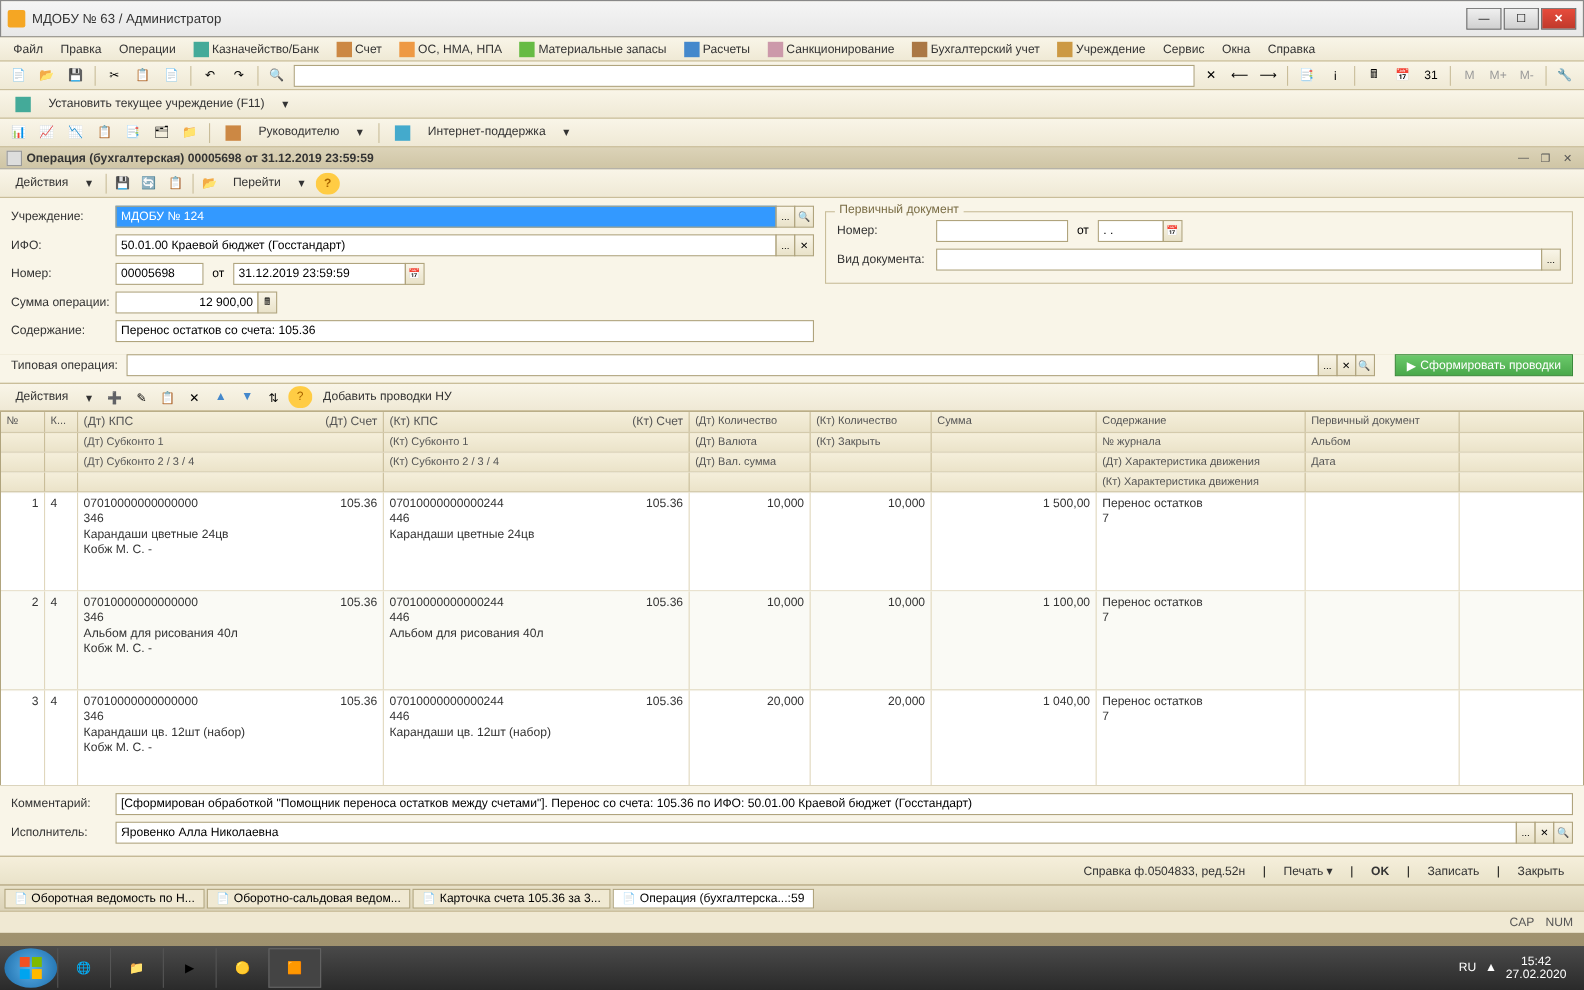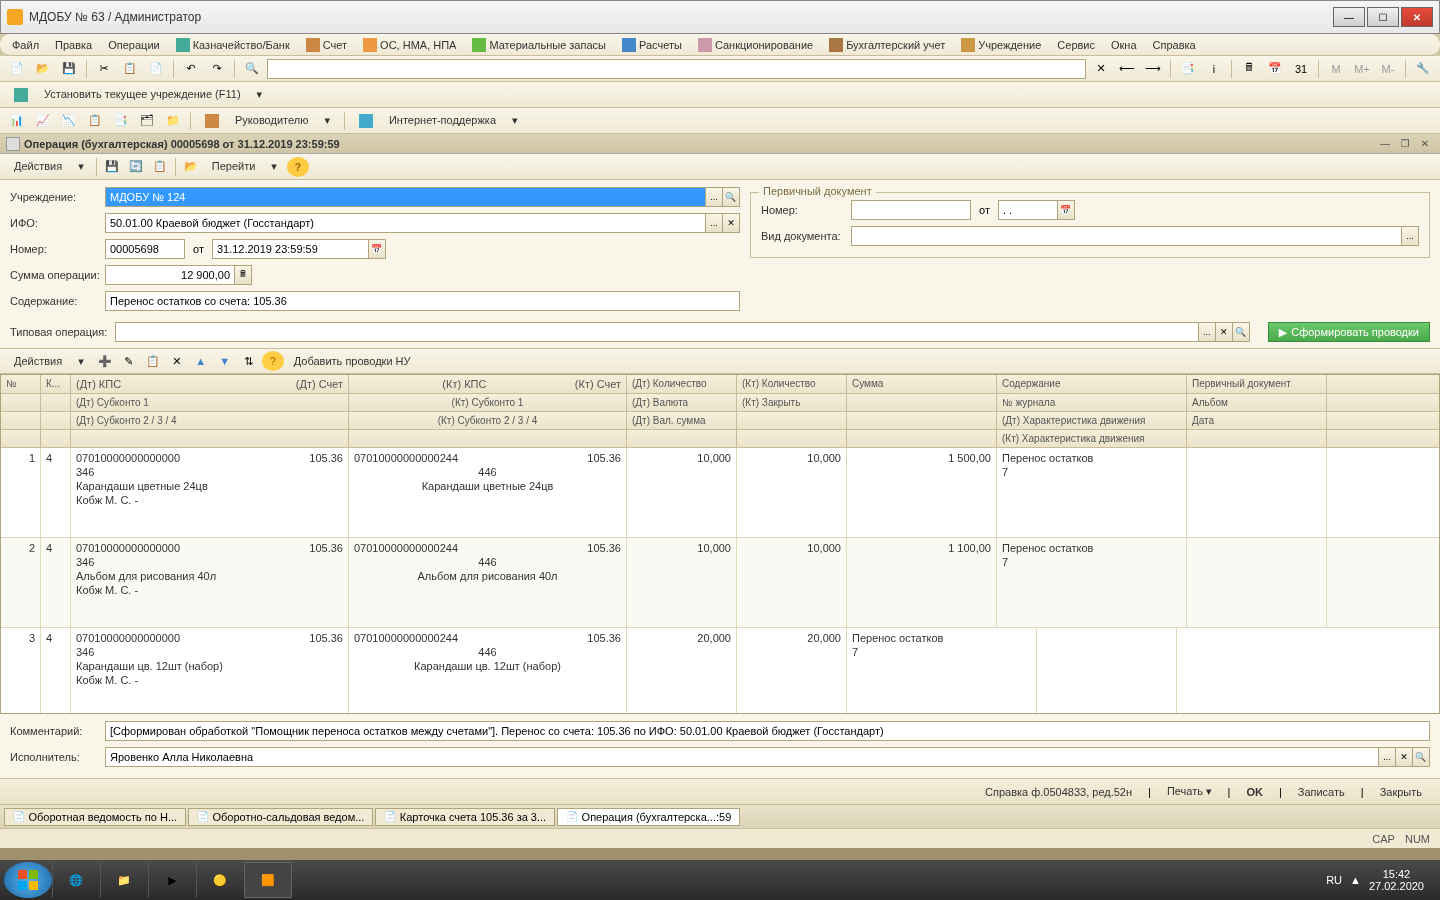--- a/index.html
+++ b/index.html
@@ -3,21 +3,21 @@
 <meta charset="utf-8">
 <style>
 * { box-sizing: border-box; margin: 0; padding: 0; font-family: Arial, sans-serif; font-size: 11px; }
 body { background: linear-gradient(to bottom, #d4c9a8 0%, #c9bd99 50%, #9b8d6a 100%); width: 1440px; height: 900px; overflow: hidden; position: relative; }
 .titlebar { height: 28px; background: linear-gradient(#f5f5f5, #e8e8e8); border: 1px solid #888; display: flex; align-items: center; padding: 16px 6px; }
 .titlebar-icon { width: 16px; height: 16px; background: #f5a623; border-radius: 2px; margin-right: 6px; }
 .titlebar-text { color: #333; font-size: 12px; }
 .win-buttons { margin-left: auto; display: flex; gap: 2px; }
 .win-btn { width: 32px; height: 20px; border: 1px solid #666; background: linear-gradient(#f0f0f0, #d0d0d0); display: flex; align-items: center; justify-content: center; cursor: pointer; font-size: 10px; }
 .win-btn.close { background: linear-gradient(#e74c3c, #c0392b); color: white; font-weight: bold; }
-.menubar { height: 22px; background: linear-gradient(#f9f5e8, #efe9d5); border-bottom: 1px solid #c9bd99; display: flex; align-items: center; padding: 0 6px; gap: 4px; border-radius: 10px; }
+.menubar { height: 22px; background: linear-gradient(#f9f5e8, #efe9d5); border-bottom: 1px solid #c9bd99; display: flex; align-items: center; padding: 0 6px; gap: 4px; }
 .menu-item { padding: 2px 6px; cursor: pointer; color: #333; display: flex; align-items: center; gap: 3px; }
 .toolbar { height: 26px; background: linear-gradient(#f9f5e8, #efe9d5); border-bottom: 1px solid #c9bd99; display: flex; align-items: center; padding: 0 6px; gap: 4px; }
 .tb-btn { width: 22px; height: 20px; display: flex; align-items: center; justify-content: center; cursor: pointer; border: 1px solid transparent; }
 .tb-sep { width: 1px; height: 18px; background: #c9bd99; margin: 0 2px; }
 .tb-text-btn { padding: 2px 8px; cursor: pointer; color: #333; display: flex; align-items: flex-start; gap: 16px; }
 .doc-header { height: 20px; background: linear-gradient(#dcd3b8, #cfc5a5); border-bottom: 1px solid #aaa; display: flex; align-items: center; padding: 0 6px; }
 .doc-title { font-weight: bold; color: #333; }
 .doc-win-btns { margin-left: auto; display: flex; gap: 2px; }
 .doc-win-btn { width: 18px; height: 16px; cursor: pointer; display: flex; align-items: center; justify-content: center; font-size: 10px; color: #555; }
 .doc-toolbar { height: 26px; background: linear-gradient(#f9f5e8, #efe9d5); border-bottom: 1px solid #c9bd99; display: flex; align-items: center; padding: 0 6px; gap: 2px; }
@@ -49,21 +49,21 @@
 .bottom-btn.bold { font-weight: bold; }
 .tabs-bar { height: 24px; background: linear-gradient(#e9e2c9, #dcd3b8); border-top: 1px solid #c9bd99; display: flex; align-items: center; padding: 0 4px; gap: 2px; }
 .tab { padding: 2px 8px; background: #f0e9d3; border: 1px solid #b0a47d; font-size: 10px; cursor: pointer; display: flex; align-items: center; gap: 3px; }
 .tab.active { background: white; }
 .taskbar { position: absolute; bottom: 0; left: 0; right: 0; height: 40px; background: linear-gradient(#4a4a4a, #2a2a2a); display: flex; align-items: center; padding: 0 4px; }
 .start-btn { width: 48px; height: 36px; background: radial-gradient(circle, #5ab0e8, #1a6aa8); border-radius: 50%; cursor: pointer; display: flex; align-items: center; justify-content: center; }
 .task-icon { width: 48px; height: 36px; display: flex; align-items: center; justify-content: center; cursor: pointer; border-left: 1px solid #555; }
 .tray { margin-left: auto; display: flex; align-items: center; gap: 8px; color: white; padding: 0 12px; font-size: 10px; }
 .statusbar { height: 20px; background: #f0e9d3; border-top: 1px solid #c9bd99; display: flex; align-items: center; justify-content: flex-end; padding: 0 10px; gap: 10px; color: #555; font-size: 10px; }
 .col-n { width: 40px; } .col-k { width: 30px; } .col-dt-kps { width: 278px; }
-.col-kt-kps { width: 278px; text-align: center; } .col-dt-qty { width: 110px; } .col-kt-qty { width: 110px; }
+.col-kt-kps { width: 278px; } .col-dt-qty { width: 110px; } .col-kt-qty { width: 110px; }
 .col-sum { width: 150px; } .col-content { width: 190px; } .col-doc { width: 140px; }
 input.form-input { outline: none; }
 </style>
 </head>
 <body>
 
 <div class="titlebar">
   <div class="titlebar-icon"></div>
   <span class="titlebar-text">МДОБУ № 63  / Администратор</span>
   <div class="win-buttons">
@@ -390,20 +390,21 @@
         <div class="g-cell col-kt-kps">
           <div style="display:flex;justify-content:space-between">
             <span>07010000000000244</span>
             <span>105.36</span>
           </div>
           <div>446</div>
           <div>Карандаши цв. 12шт (набор)</div>
         </div>
         <div class="g-cell col-dt-qty num">20,000</div>
         <div class="g-cell col-kt-qty num">20,000</div>
+        <div class="g-cell col-sum num">1 040,00</div>
         <div class="g-cell col-content">
           <div>Перенос остатков</div>
           <div>7</div>
         </div>
         <div class="g-cell col-doc"></div>
       </div>
     </div>
 </div>
 
 <div class="footer-form">

